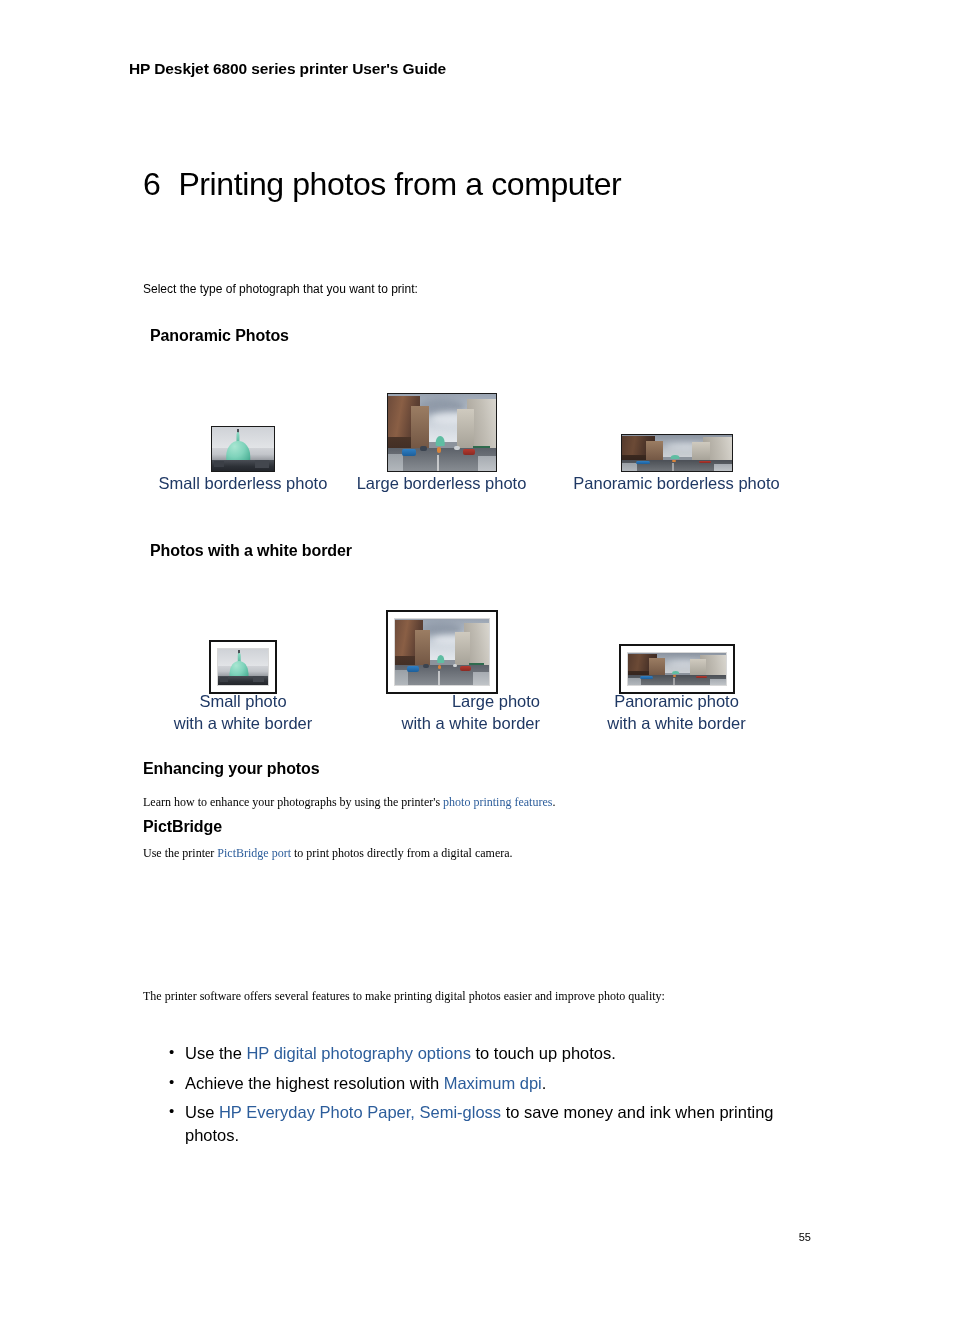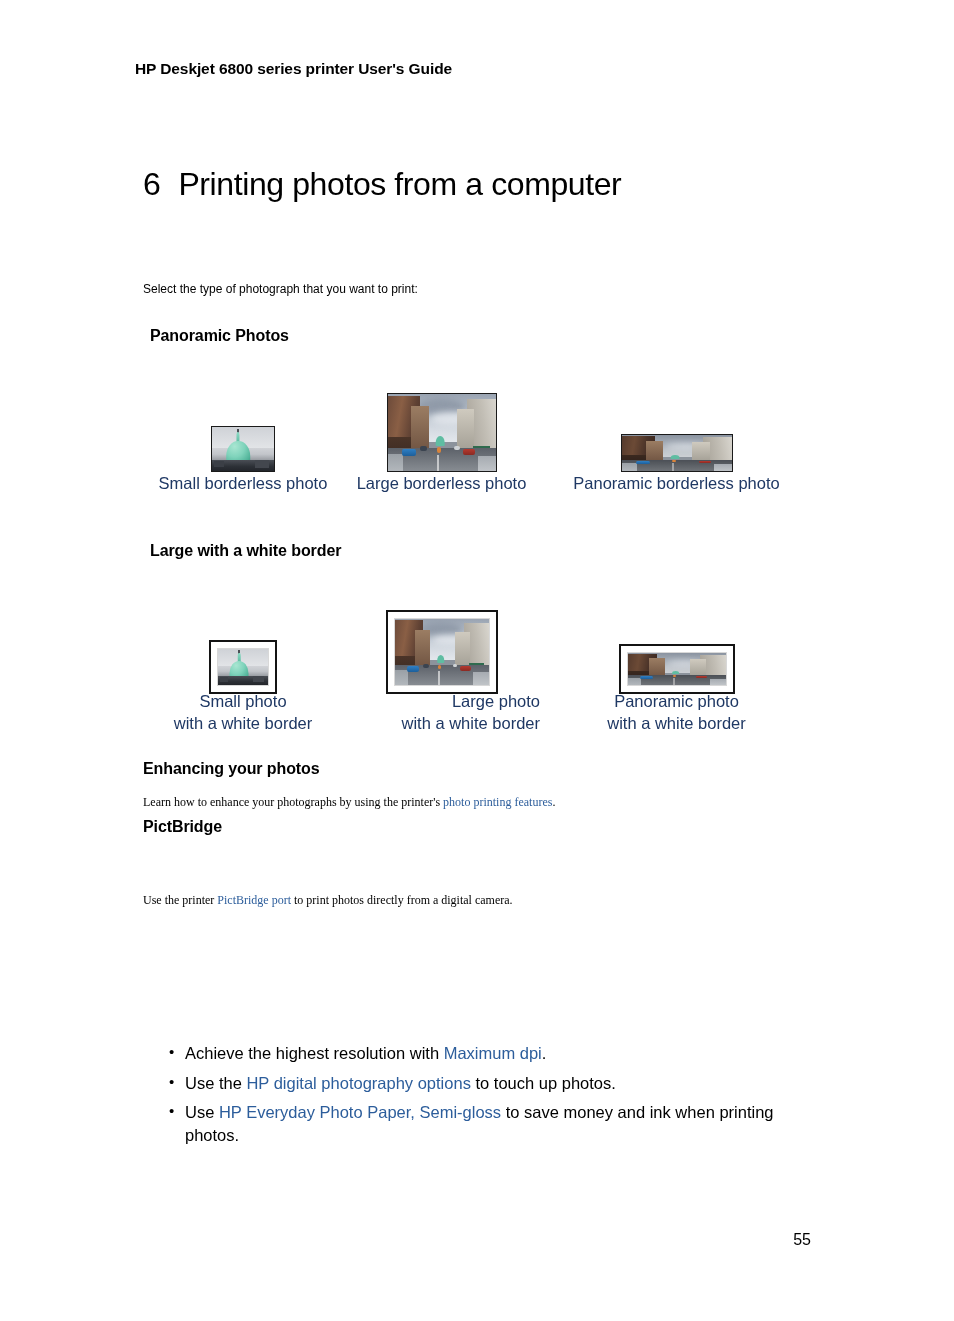--- a/index.html
+++ b/index.html
@@ -19,21 +19,21 @@
     position: relative;
     width: 954px;
     height: 1321px;
     box-sizing: border-box;
     padding: 0;
   }
 
   
   .running-header {
     position: absolute;
-    left: 135px;
+    left: 129px;
     top: 60px;
     font-size: 15.5px;
     font-weight: bold;
     letter-spacing: -0.1px;
     white-space: nowrap;
   }
 
   
   .chapter-title {
     position: absolute;
@@ -266,21 +266,21 @@
   
   .body-text {
     position: absolute;
     left: 143px;
     font-size: 12px;
     line-height: 22.5px;
     color: #000;
     font-family: Liberation Serif, serif;
   }
   #para-enhancing { top: 791px; width: 660px; }
-  #para-pictbridge { top: 889px; width: 690px; }
+  #para-pictbridge { top: 842px; width: 690px; }
   #para-61 { top: 985px; width: 672px; }
 
   a.link, .link {
     color: #2c5d9b;
     text-decoration: none;
   }
 
   
   .section-heading {
     position: absolute;
@@ -312,21 +312,21 @@
     left: 2px;
     top: -1px;
     font-size: 15px;
   }
 
   
   .page-number {
     position: absolute;
     right: 143px;
     top: 1231px;
-    font-size: 16px;
+    font-size: 11px;
   }
 </style>
 </head>
 <body>
 
 <div class="page">
 
   <div class="running-header">HP Deskjet 6800 series printer User's Guide</div>
 
   <h1 class="chapter-title">
@@ -389,21 +389,21 @@
       </div>
     </div>
   </div>
 
   <div class="caption-row" id="captions-borderless">
     <div class="cap cap-small">Small borderless photo</div>
     <div class="cap cap-large">Large borderless photo</div>
     <div class="cap cap-pano">Panoramic borderless photo</div>
   </div>
 
-  <div class="sub-head indented" id="head-whiteborder">Large with a white border</div>
+  <div class="sub-head indented" id="head-whiteborder">Photos with a white border</div>
 
   <div class="photo-row" id="row-bordered">
 
     <div class="photo-cell col-small">
       <div class="frame-white">
         <div class="photo scene-dome" style="width:50px;height:36px;">
           <div class="sky-hi"></div>
           <div class="spire-top"></div>
           <div class="spire"></div>
           <div class="dome"></div>
@@ -478,27 +478,28 @@
     <span>Learn how to enhance your photographs by using the printer's </span><a href="#" class="link">photo printing features</a><span>.</span>
   </div>
 
   <div class="sub-head flush" id="head-pictbridge">PictBridge</div>
 
   <div class="body-text" id="para-pictbridge">
     <span>Use the printer </span><a href="#" class="link">PictBridge port</a><span> to print photos directly from a digital camera.</span>
   </div>
 
 
+  <div class="body-text" id="para-61">The printer software offers several features to make printing digital photos easier and improve photo quality:</div>
 
   <div class="bullets">
     <div class="bullet">
+      <span>Use the </span><a href="#" class="link">HP digital photography options</a><span> to touch up photos.</span>
+    </div>
+    <div class="bullet">
       <span>Achieve the highest resolution with </span><a href="#" class="link">Maximum dpi</a><span>.</span>
-    </div>
-    <div class="bullet">
-      <span>Use the </span><a href="#" class="link">HP digital photography options</a><span> to touch up photos.</span>
     </div>
     <div class="bullet">
       <span>Use </span><a href="#" class="link">HP Everyday Photo Paper, Semi-gloss</a><span> to save money and ink when printing photos.</span>
     </div>
   </div>
 
   <div class="page-number">55</div>
 
 </div>
 

